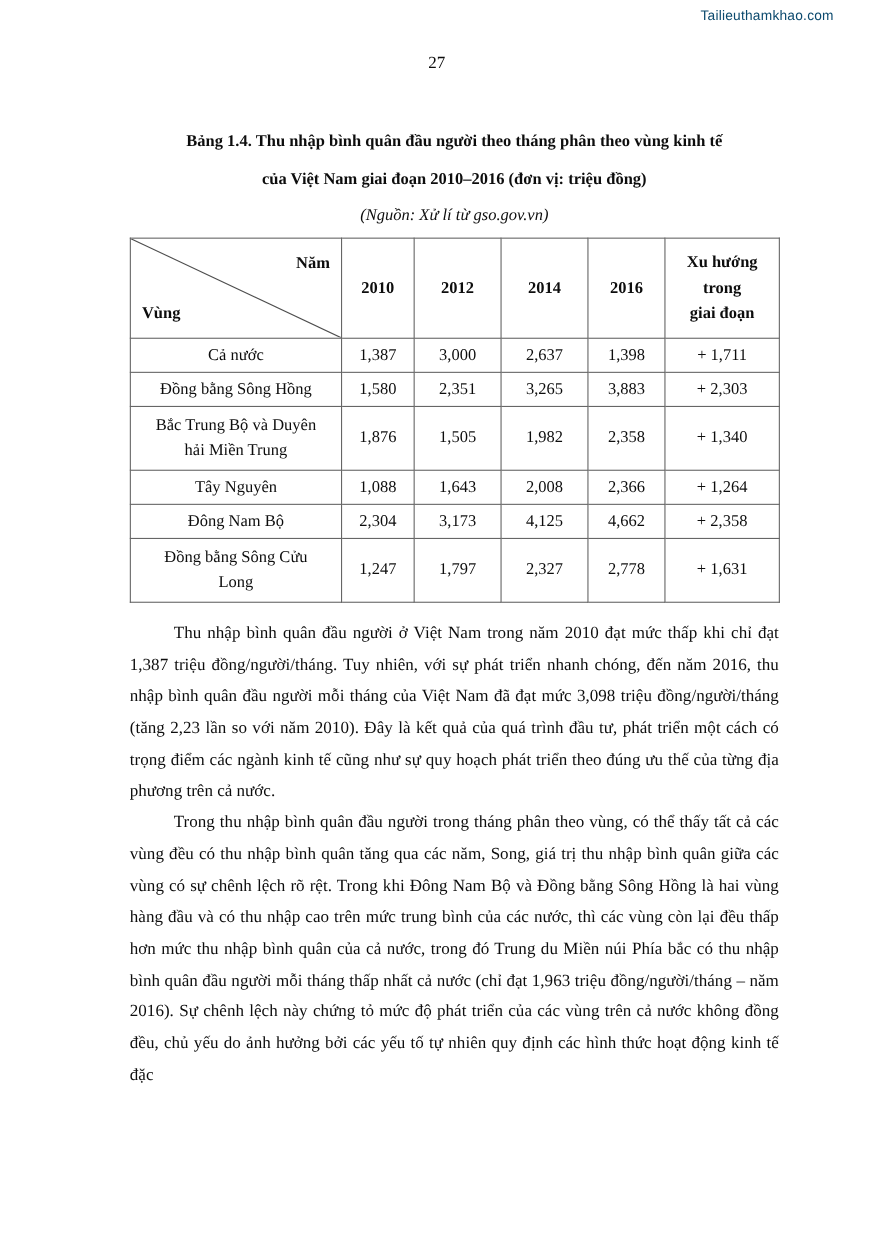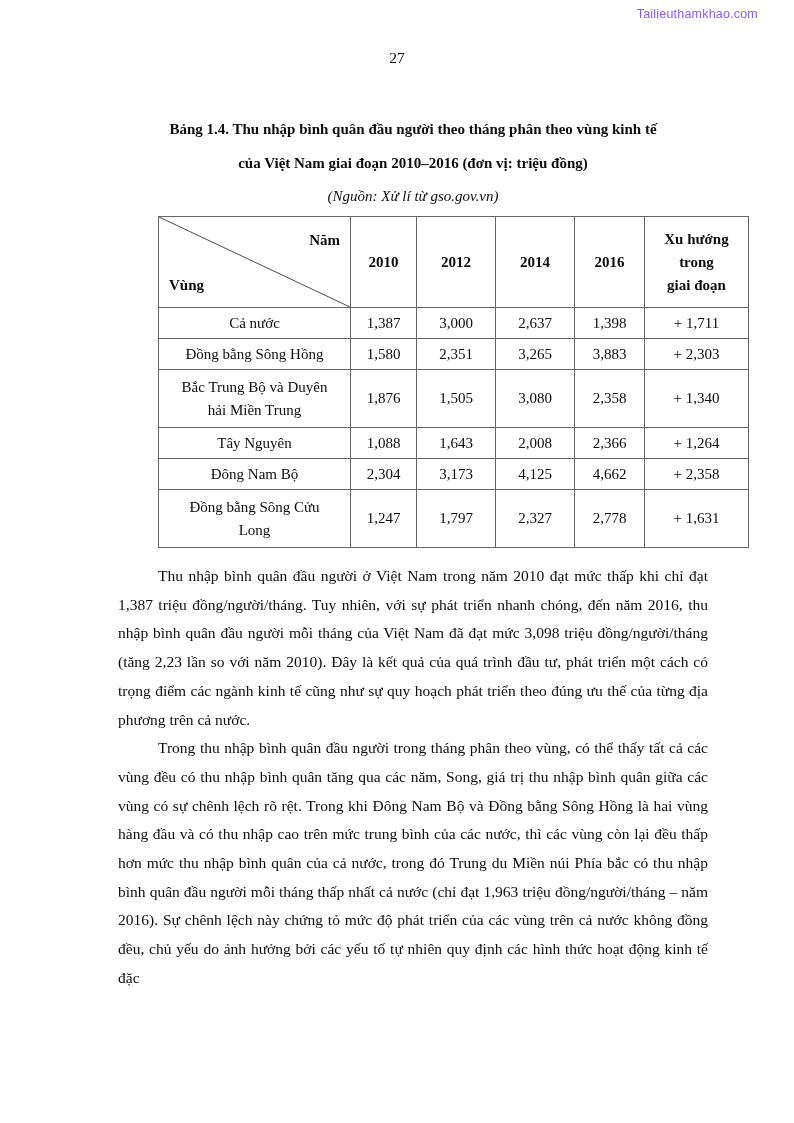--- a/index.html
+++ b/index.html
@@ -21,21 +21,21 @@
     inset: 0;
   }
 
   
   .watermark {
     position: absolute;
     top: 7px;
     right: 36px;
     font-family: "Liberation Sans", sans-serif;
     font-size: 12.5px;
-    color: #8b5cf6;
+    color: #0c4a6e;
     letter-spacing: 0.2px;
     white-space: nowrap;
   }
 
   
   .page-number {
     position: absolute;
     top: 49px;
     left: 0;
     width: 794px;
@@ -71,21 +71,20 @@
     margin-top: 3px;
     margin-bottom: 7px;
   }
 
   
   table.data-table {
     border-collapse: collapse;
     width: 590px;
     table-layout: fixed;
     font-size: 15px;
-    margin-left: 40px;
   }
   table.data-table td,
   table.data-table th {
     border: 1px solid #666;
     padding: 2px 3px;
     text-align: center;
     vertical-align: middle;
     font-weight: normal;
     line-height: 23px;
   }
@@ -217,21 +216,21 @@
           <td>3,883</td>
           <td>+ 2,303</td>
         </tr>
         <tr class="h2">
           <td class="region-cell">
             <div>Bắc Trung Bộ và Duyên</div>
             <div>hải Miền Trung</div>
           </td>
           <td>1,876</td>
           <td>1,505</td>
-          <td>3,080</td>
+          <td>1,982</td>
           <td>2,358</td>
           <td>+ 1,340</td>
         </tr>
         <tr class="h1">
           <td class="region-cell">Tây Nguyên</td>
           <td>1,088</td>
           <td>1,643</td>
           <td>2,008</td>
           <td>2,366</td>
           <td>+ 1,264</td>

